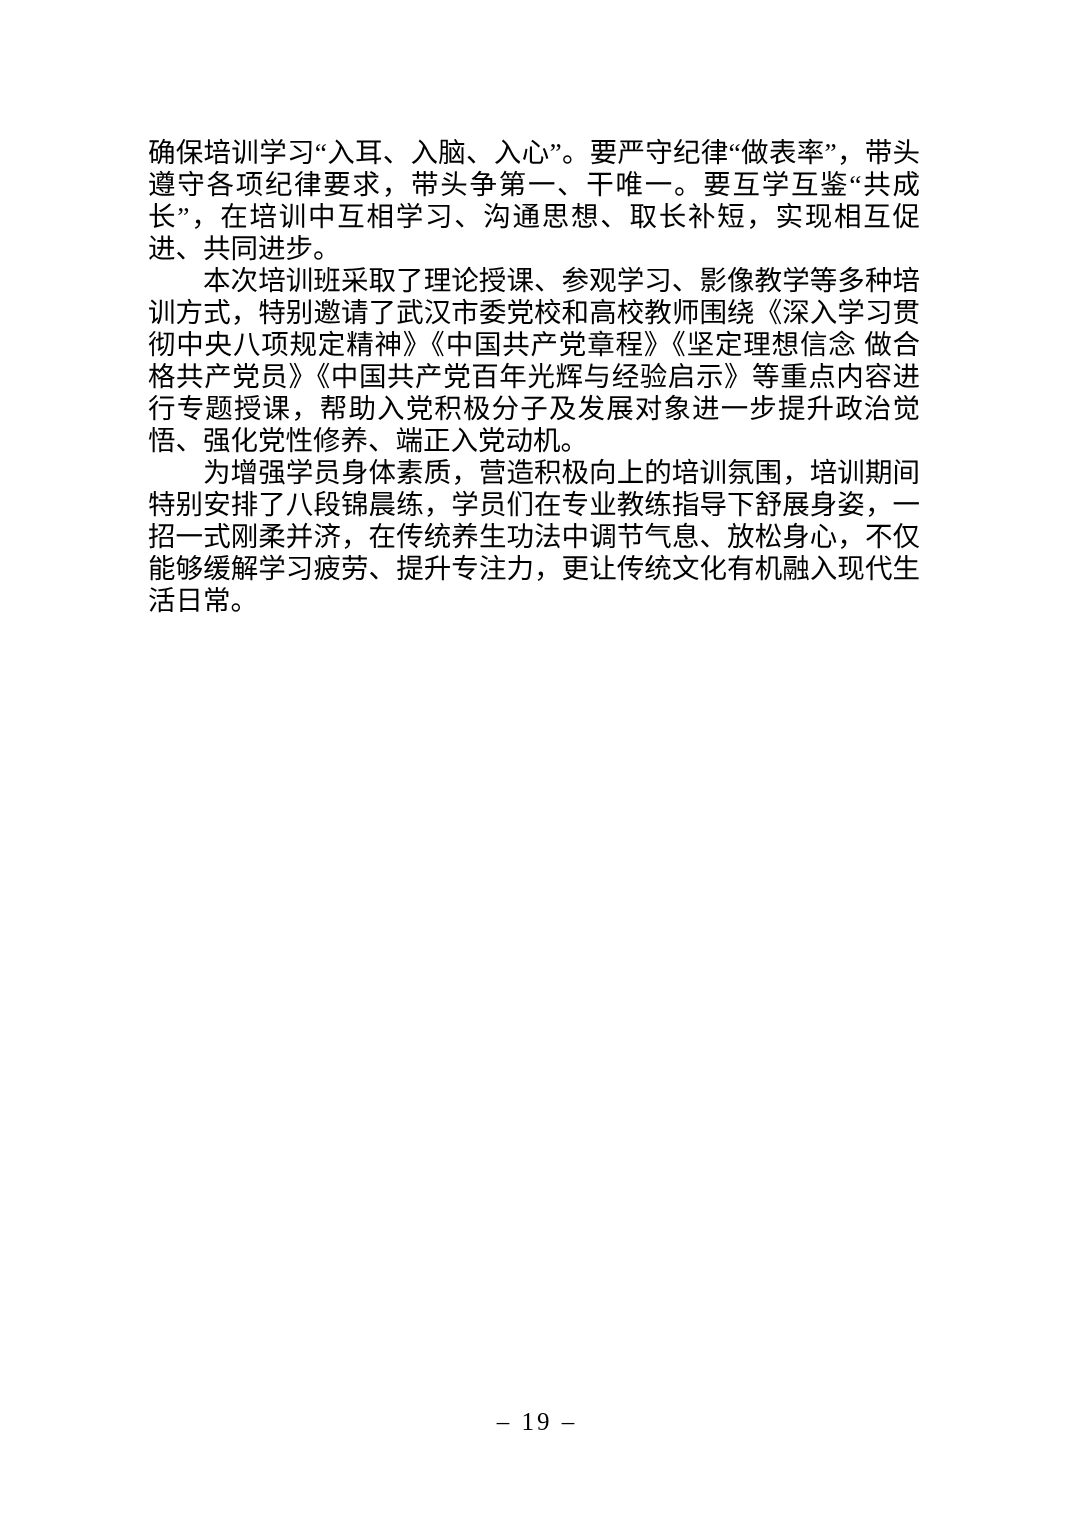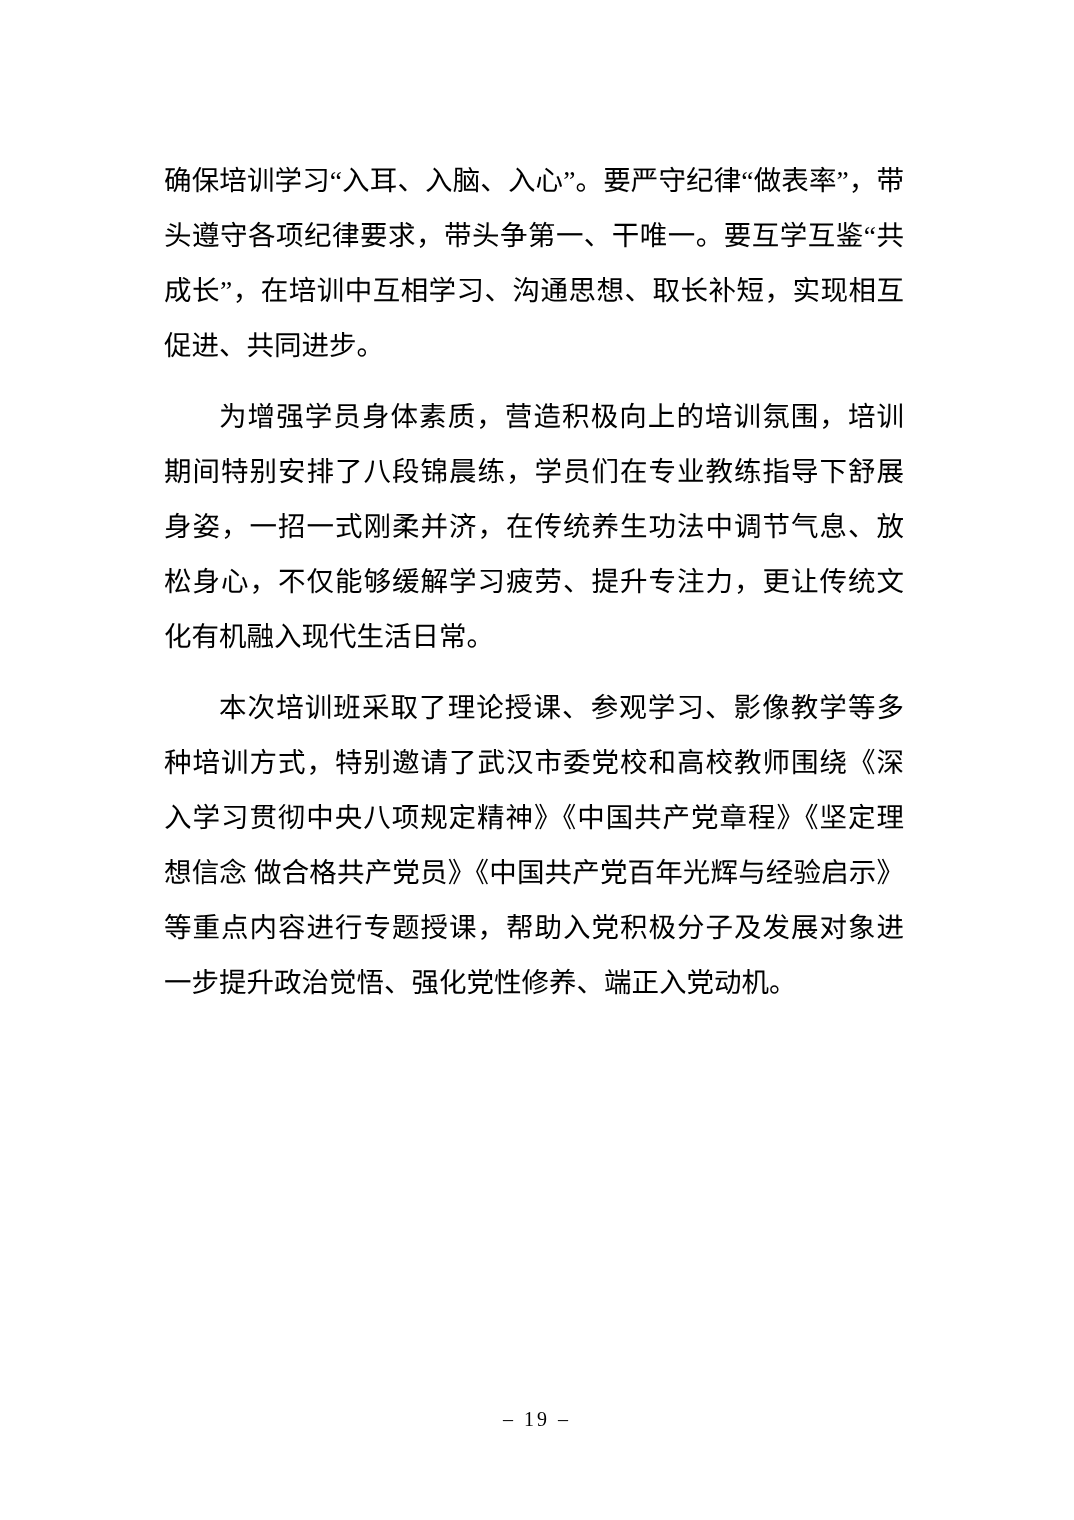--- a/index.html
+++ b/index.html
@@ -17,50 +17,50 @@
     font-family: "Liberation Serif", "DejaVu Serif", serif;
     overflow: hidden;
   }
   .content {
     position: absolute;
     left: 148px;
     top: 137px;
     width: 772px;
   }
   .para {
-    margin: 16px;
+    margin: 0;
     padding: 0;
     font-size: 27.5px;
-    line-height: 55px;
+    line-height: 32px;
     text-align: justify;
     text-indent: 2em;
     word-break: break-all;
     letter-spacing: 0;
   }
   .para.no-indent {
     text-indent: 0;
   }
   .page-footer {
     position: absolute;
     left: 0;
     right: 0;
     top: 1408px;
     text-align: center;
   }
   .page-number {
-    font-size: 20px;
+    font-size: 25px;
     letter-spacing: 3px;
     color: #000000;
   }
 </style>
 </head>
 <body>
 
 <div class="page">
   <main class="content">
     <p class="para no-indent">确保培训学习“入耳、入脑、入心”。要严守纪律“做表率”，带头遵守各项纪律要求，带头争第一、干唯一。要互学互鉴“共成长”，在培训中互相学习、沟通思想、取长补短，实现相互促进、共同进步。</p>
+    <p class="para">本次培训班采取了理论授课、参观学习、影像教学等多种培训方式，特别邀请了武汉市委党校和高校教师围绕《深入学习贯彻中央八项规定精神》《中国共产党章程》《坚定理想信念 做合格共产党员》《中国共产党百年光辉与经验启示》等重点内容进行专题授课，帮助入党积极分子及发展对象进一步提升政治觉悟、强化党性修养、端正入党动机。</p>
     <p class="para">为增强学员身体素质，营造积极向上的培训氛围，培训期间特别安排了八段锦晨练，学员们在专业教练指导下舒展身姿，一招一式刚柔并济，在传统养生功法中调节气息、放松身心，不仅能够缓解学习疲劳、提升专注力，更让传统文化有机融入现代生活日常。</p>
-    <p class="para">本次培训班采取了理论授课、参观学习、影像教学等多种培训方式，特别邀请了武汉市委党校和高校教师围绕《深入学习贯彻中央八项规定精神》《中国共产党章程》《坚定理想信念 做合格共产党员》《中国共产党百年光辉与经验启示》等重点内容进行专题授课，帮助入党积极分子及发展对象进一步提升政治觉悟、强化党性修养、端正入党动机。</p>
   </main>
   <footer class="page-footer">
     <span class="page-number">– 19 –</span>
   </footer>
 </div>
 
 </body></html>

